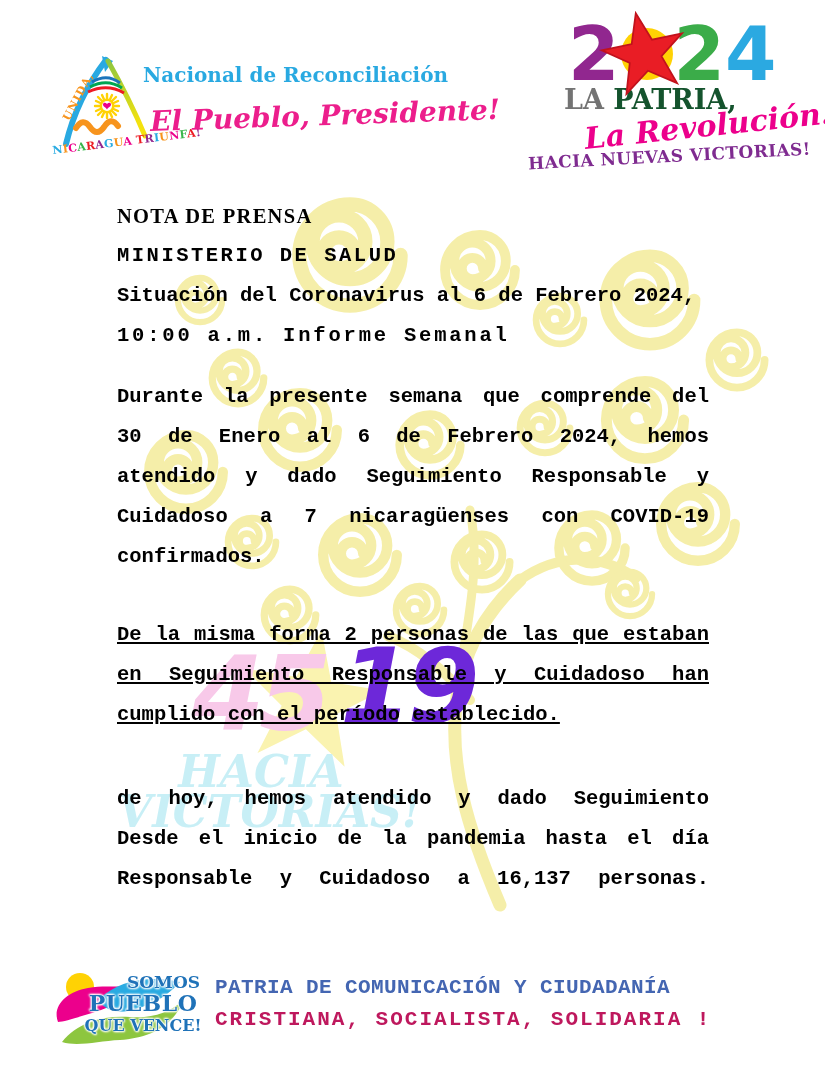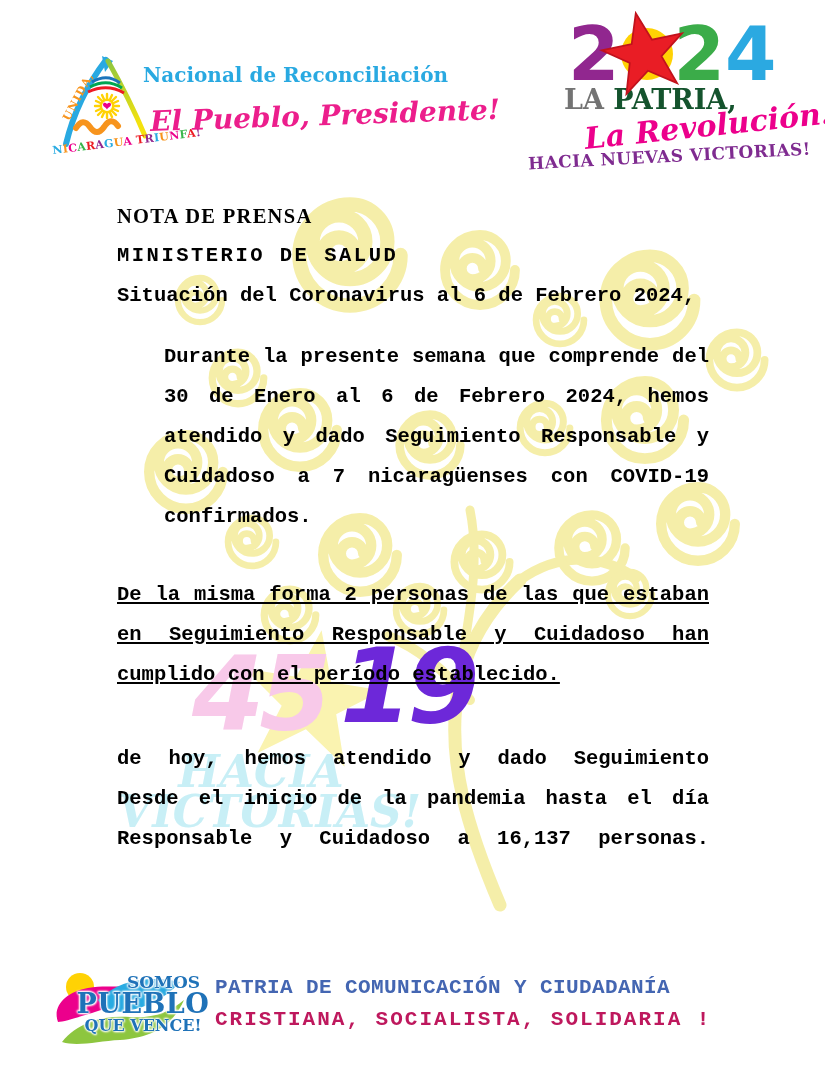--- a/index.html
+++ b/index.html
@@ -50,31 +50,31 @@
   .doc-body{left:117px;top:196px;width:592px;color:#000;
         font:bold 20.5px "Liberation Mono",monospace;line-height:40px;}
   .doc-title{margin-bottom:21px;}
   .doc-title div{white-space:nowrap;}
   .doc-title div:nth-child(1){letter-spacing:1.3px;font-family:Liberation Serif, serif;}
   .doc-title div:nth-child(2){letter-spacing:2.5px;}
   .doc-title div:nth-child(4){letter-spacing:2.8px;}
   .jpara div{text-align:justify;text-align-last:justify;}
   .jpara div.last{text-align-last:left;}
   .jpara.justify-last div.last{text-align-last:justify;}
-  .mb38{margin-bottom:38px;margin-left:47px;}
+  .mb38{margin-bottom:38px;}
   .mb44{margin-bottom:44px;text-decoration:underline;}
 
   
   .footer{left:0;top:932px;width:697px;height:110px;margin-top:32px;}
   .waves{position:absolute;left:50px;top:6px;}
   .somos-text{position:absolute;left:76px;top:10px;width:134px;z-index:2;color:#1F72B8;
         font-family:"DejaVu Serif",serif;font-weight:bold;text-align:center;
         text-shadow:0 0 2px #fff,0 0 2px #fff,0 0 3px #fff,1px 1px 2px #fff,-1px -1px 2px #fff;}
   .somos{display:block;font-size:17px;line-height:17px;text-align:right;padding-right:10px;}
-  .pueblo{display:block;font-size:27px;line-height:25px;letter-spacing:.5px;}
+  .pueblo{display:block;font-size:22px;line-height:25px;letter-spacing:.5px;}
   .quevence{display:block;font-size:16px;line-height:19px;}
   .cc1{position:absolute;left:215px;top:12px;color:#4466B2;white-space:nowrap;
         font:bold 21px "Liberation Mono",monospace;letter-spacing:.4px;}
   .cc2{position:absolute;left:215px;top:44px;color:#be185d;white-space:nowrap;
         font:bold 21px "Liberation Mono",monospace;letter-spacing:2px;}
 </style>
 </head>
 <body>
 
 <div class="page">
@@ -177,20 +177,21 @@
     </div>
     <div class="revolucion">La Revolución!</div>
     <div class="haciavict">HACIA NUEVAS VICTORIAS!</div>
   </div>
 
   <main class="layer doc-body">
     <div class="doc-title">
         <div>NOTA DE PRENSA</div>
         <div>MINISTERIO DE SALUD</div>
         <div>Situación del Coronavirus al 6 de Febrero 2024,</div>
+        <div class="last">10:00 a.m. Informe Semanal</div>
       </div>
     <div class="jpara mb38">
         <div>Durante la presente semana que comprende del</div>
         <div>30 de Enero al 6 de Febrero 2024, hemos</div>
         <div>atendido y dado Seguimiento Responsable y</div>
         <div>Cuidadoso a 7 nicaragüenses con COVID-19</div>
         <div class="last">confirmados.</div>
       </div>
     <div class="jpara mb44">
         <div>De la misma forma 2 personas de las que estaban</div>

